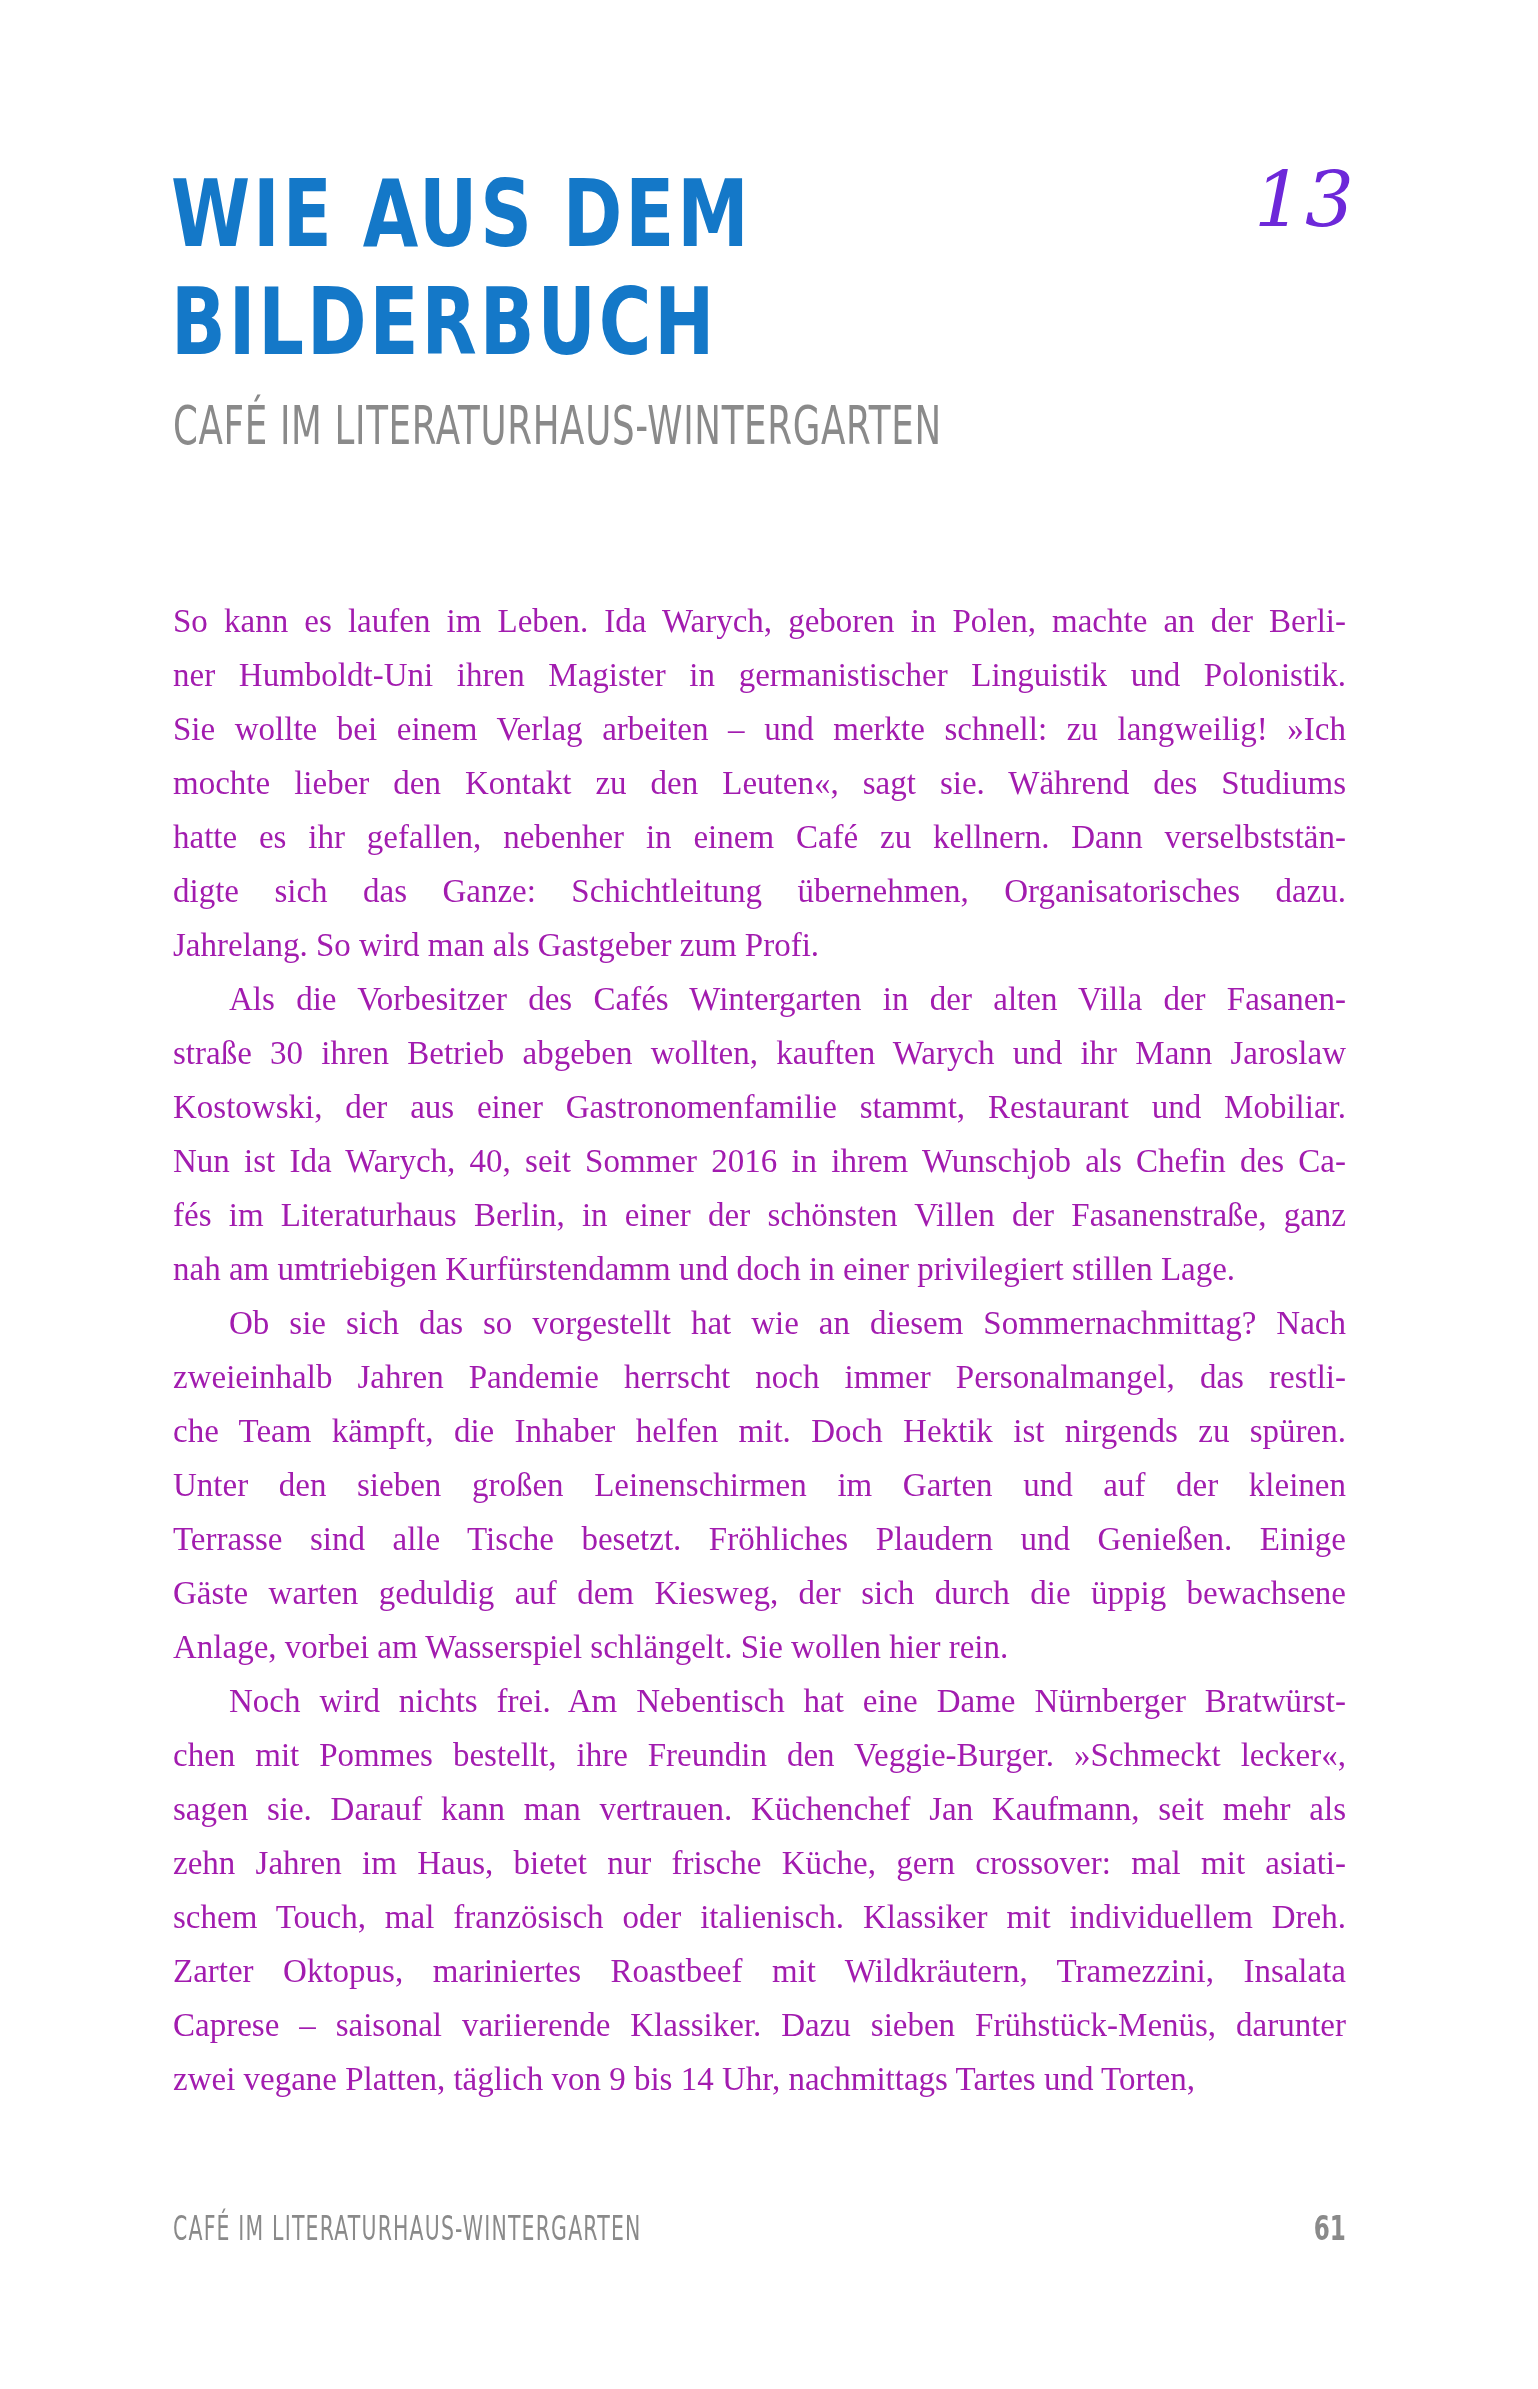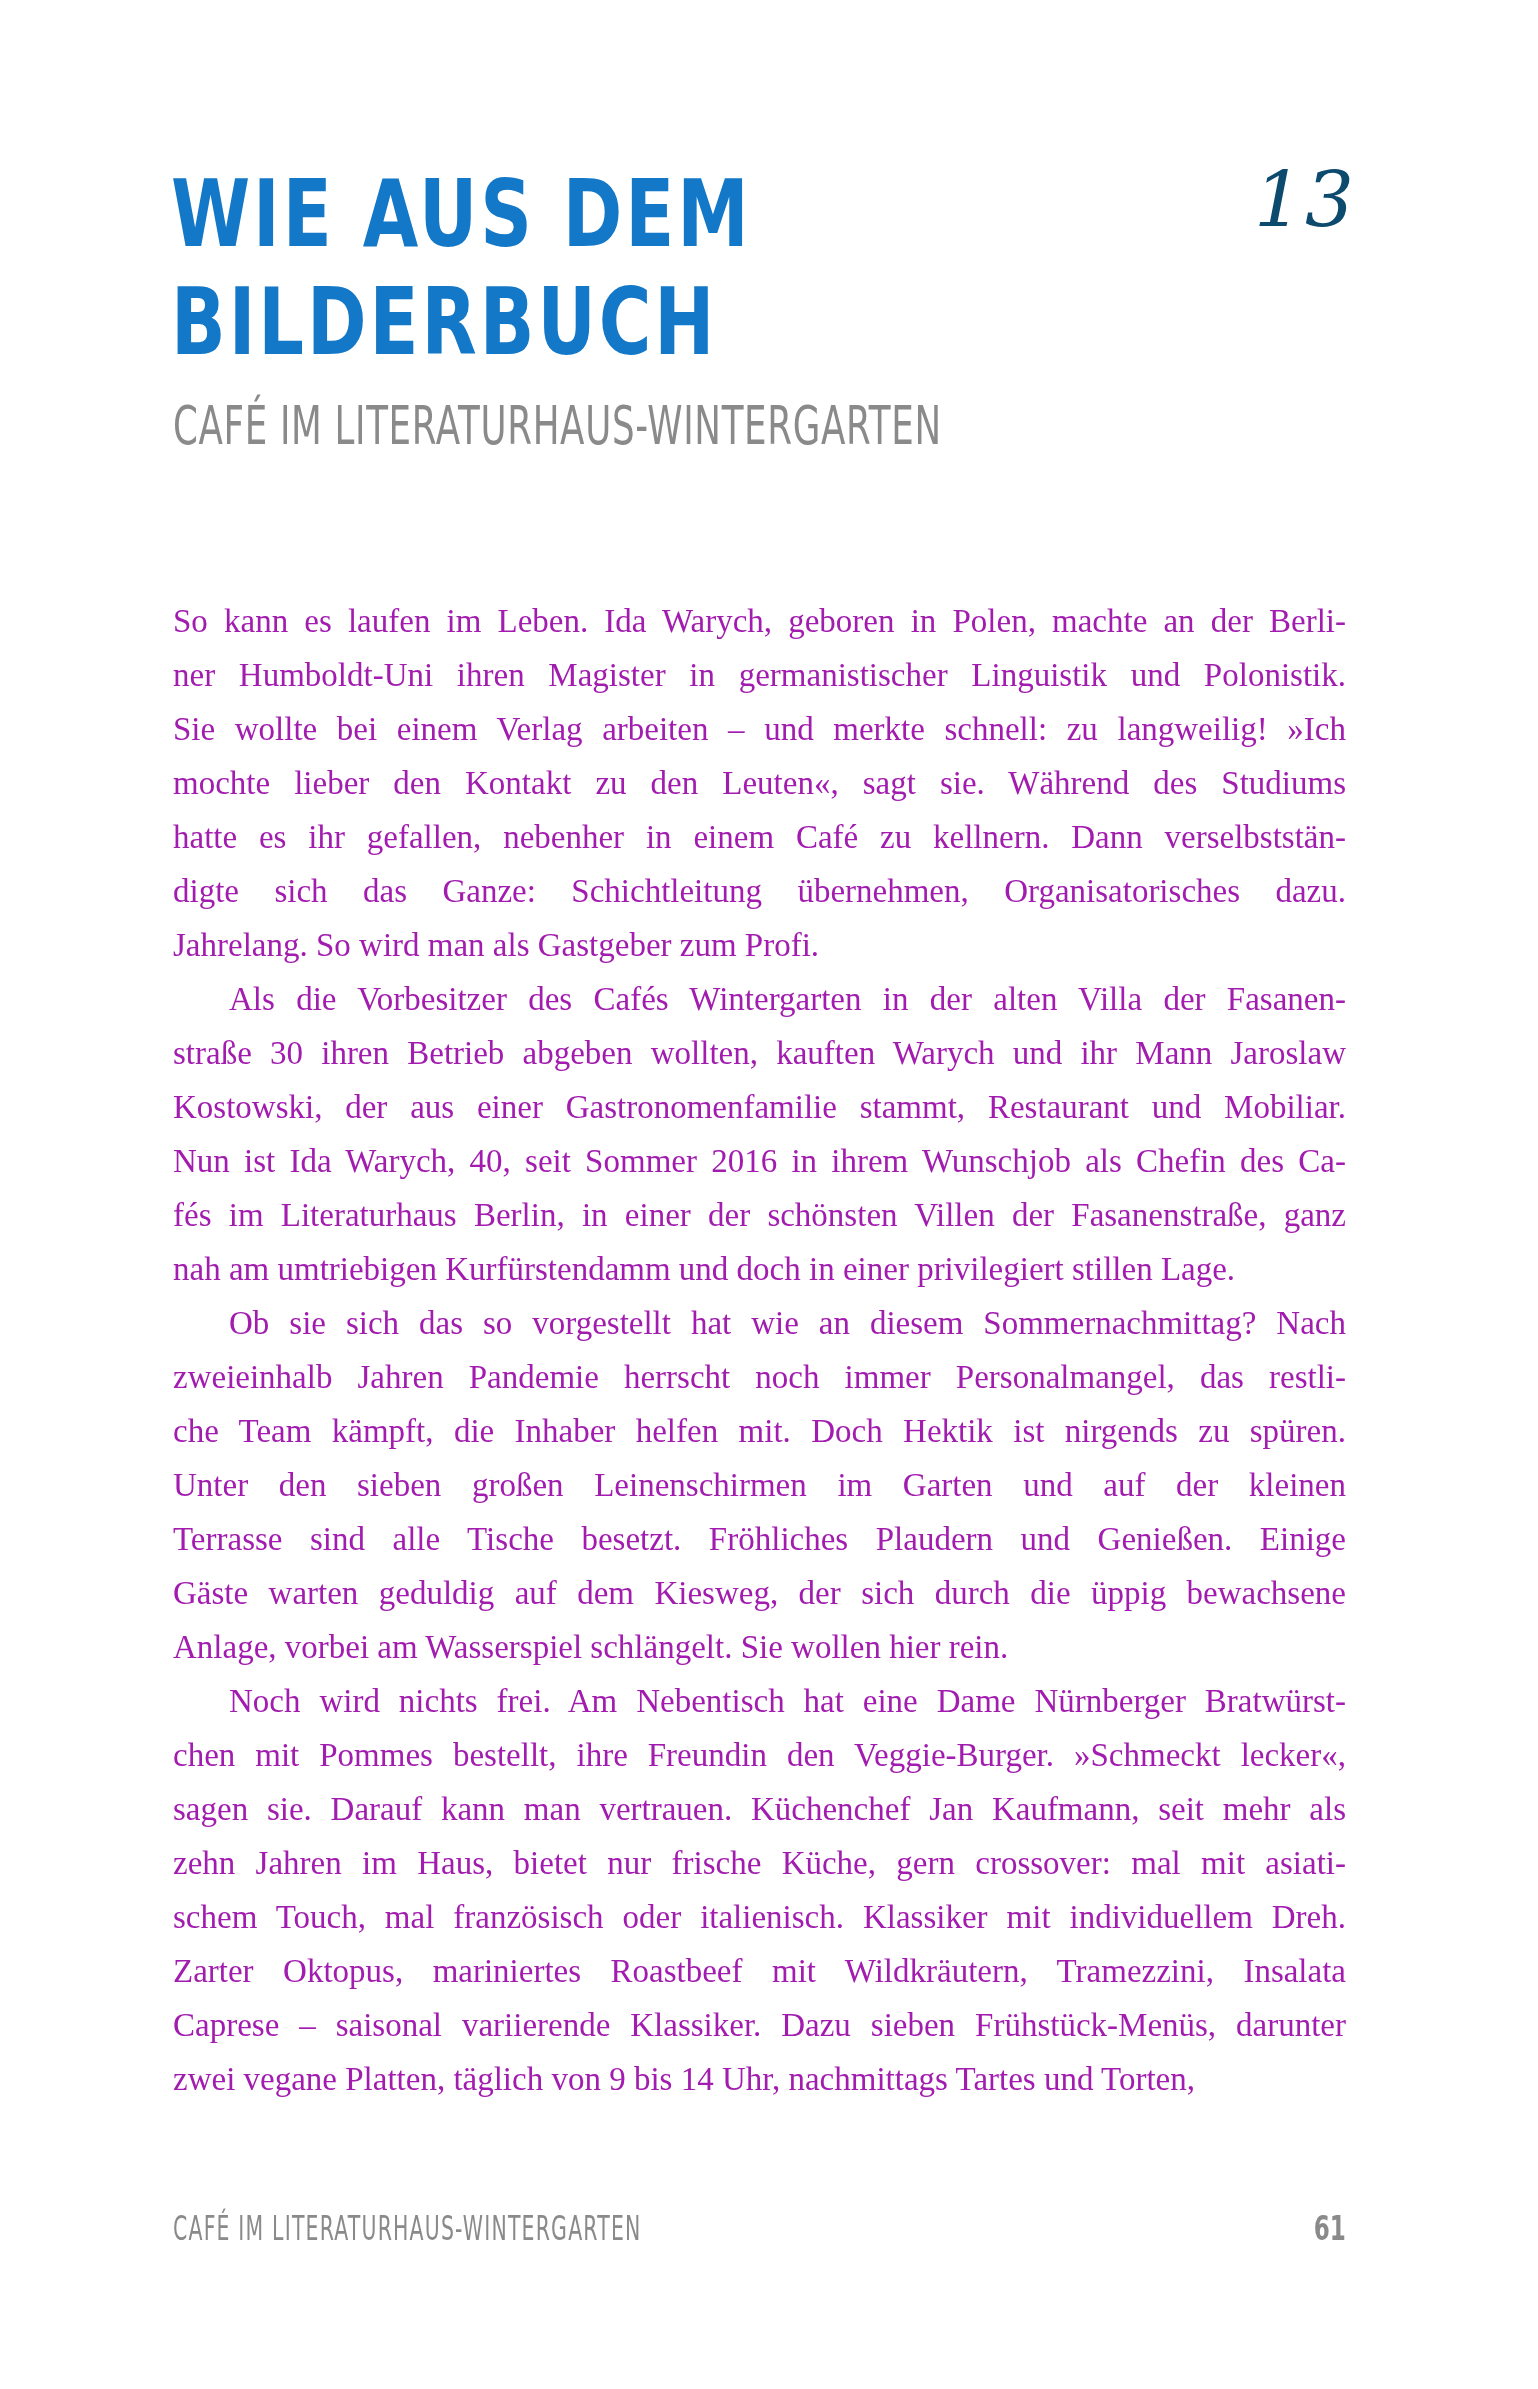--- a/index.html
+++ b/index.html
@@ -39,21 +39,21 @@
       display: block;
     }
     .chapter-number {
       position: absolute;
       left: 1254px;
       top: 152px;
       font-family: "DejaVu Serif", serif;
       font-style: italic;
       font-size: 77px;
       line-height: 96px;
-      color: #0c4a6e;
+      color: #6d28d9;
       letter-spacing: 1.9px;
     }
     .subtitle {
       position: absolute;
       left: 173px;
       top: 394px;
       font-family: "DejaVu Sans", sans-serif;
       font-size: 54px;
       line-height: 63px;
       color: #8a8a8a;

